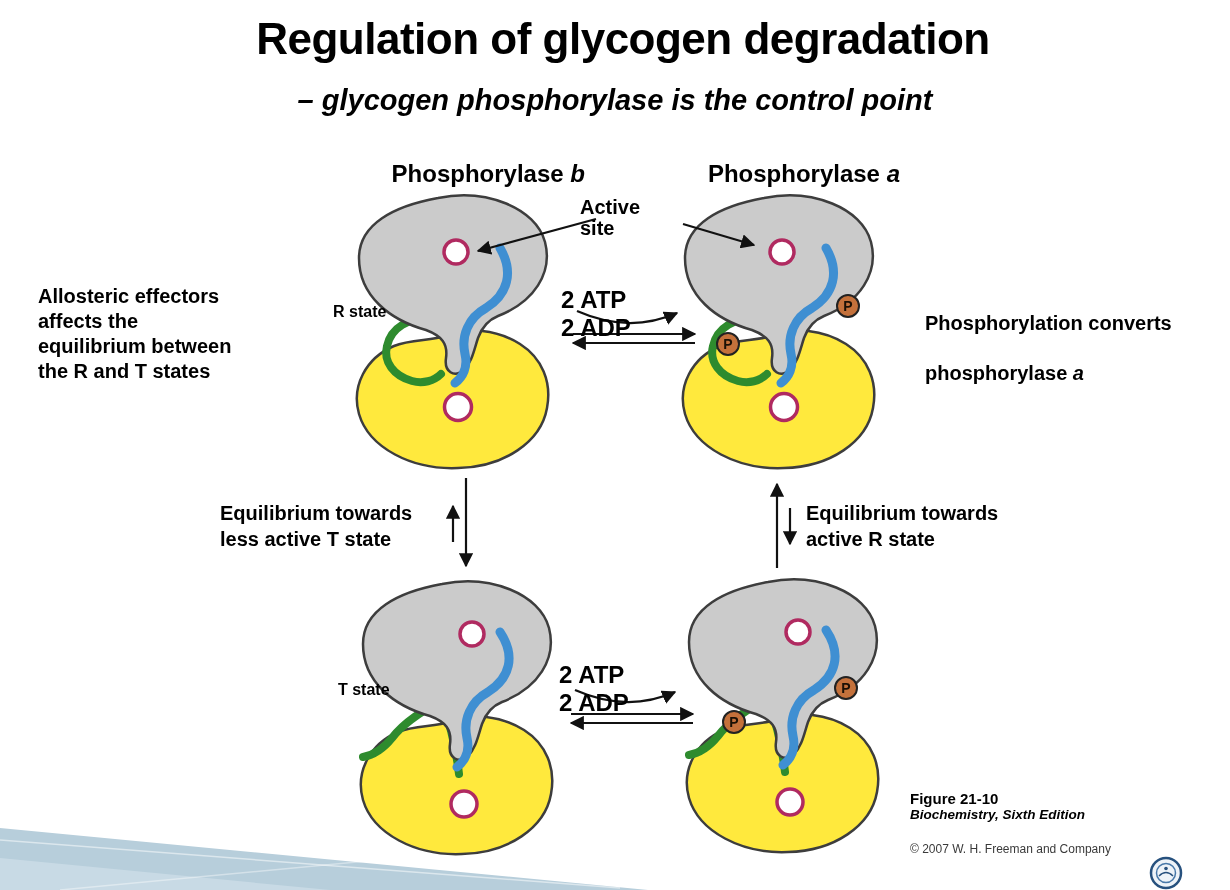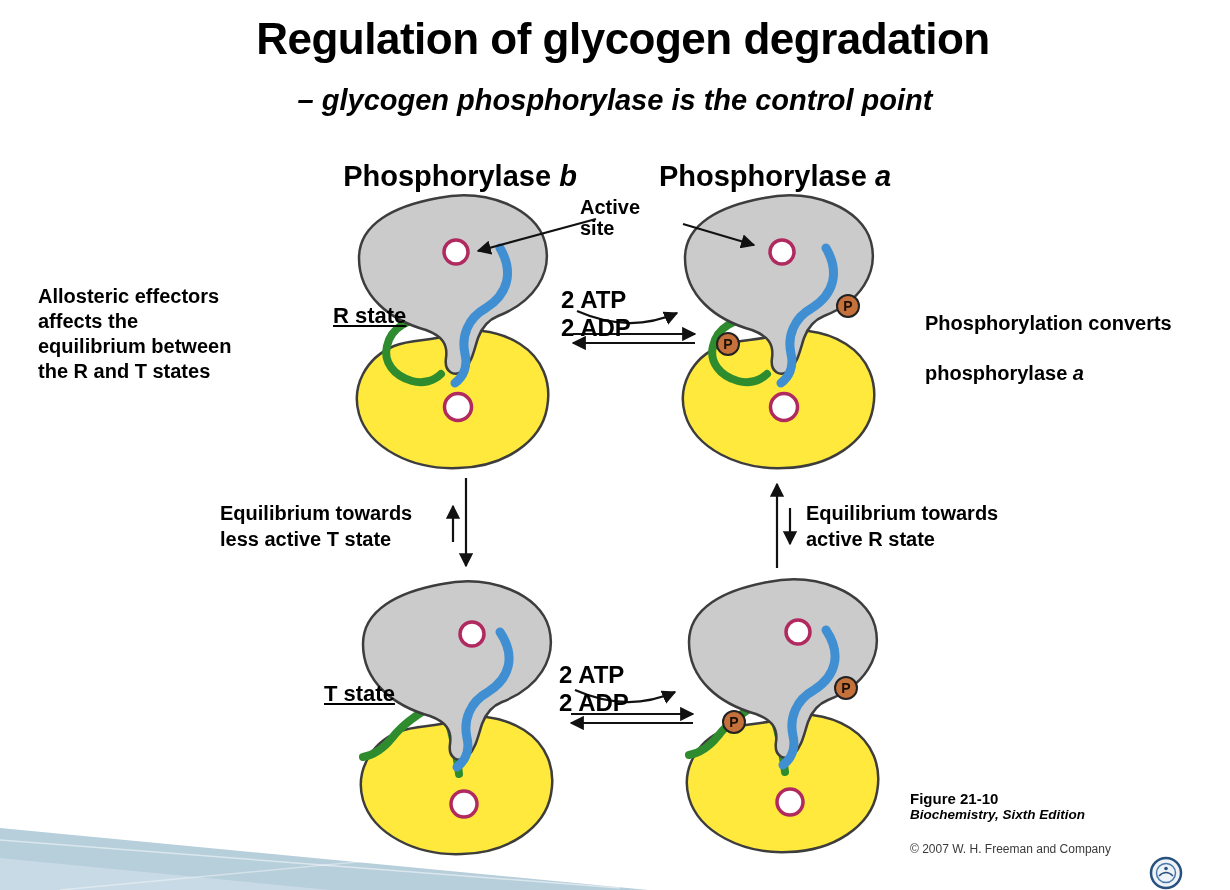--- a/index.html
+++ b/index.html
@@ -4,25 +4,25 @@
 <title>Regulation of glycogen degradation</title>
 <style>
   html,body { margin:0; padding:0; background:#fff; }
   .slide {
     position:relative; width:1230px; height:890px; background:#ffffff;
     font-family:"Liberation Sans", sans-serif; color:#000; overflow:hidden;
   }
   .abs { position:absolute; }
   .title { width:100%; top:6px; left:0; text-align:center; font-size:44px; font-weight:700; letter-spacing:-0.5px; }
   .subtitle { width:100%; top:84px; left:0; text-align:center; font-size:29px; font-weight:700; font-style:italic; }
-  .mol-label { font-size:29px; font-weight:700; text-align:center; }
+  .mol-label { font-size:24px; font-weight:700; text-align:right; }
   .var { font-style:italic; }
   .active-site { font-size:20px; font-weight:700; text-align:left; line-height:21px; }
   .bold-note { font-size:20px; font-weight:700; line-height:25px; white-space:pre-line; }
-  .state-label { font-size:22px; font-weight:700;text-decoration:underline; }
+  .state-label { font-size:16px; font-weight:700; }
   .atp-row { display:flex; justify-content:flex-end; font-size:24px; font-weight:700;flex-direction:column; }
   .eq-label { font-size:20px; font-weight:700; line-height:26px; white-space:pre-line; }
   .caption { line-height:16px; }
   .caption .fig { font-weight:700; font-size:15px; }
   .caption .book { font-weight:700; font-style:italic; font-size:13.5px; }
   .caption .copy { font-size:12px; color:#3a3a3a; margin-top:18px; }
   .molecule { position:absolute; overflow:visible; }
   .overlay { position:absolute; left:0; top:0; pointer-events:none; }
   .pbadge { fill:#c4713b; stroke:#222; stroke-width:2; }
   .ptext { font-family:"Liberation Sans", sans-serif; font-size:14px; font-weight:700; fill:#1a1005; text-anchor:middle; }
@@ -128,21 +128,21 @@
     <div>Active</div>
     <div>site</div>
   </div>
 
   <div class="abs bold-note" style="left:38px;top:284px;width:235px">Allosteric effectors
 affects the
 equilibrium between
 the R and T states</div>
 
   <div class="abs state-label" style="left:333px;top:303px">R state</div>
-  <div class="abs state-label" style="left:324px;top:681px">T state</div>
+  <div class="abs state-label" style="left:338px;top:681px">T state</div>
 
   <div class="abs atp-row" style="left:561px;top:286px;width:136px">
     <span>2 ATP</span>
     <span>2 ADP</span>
   </div>
   <div class="abs atp-row" style="left:559px;top:661px;width:136px">
     <span>2 ATP</span>
     <span>2 ADP</span>
   </div>
 

